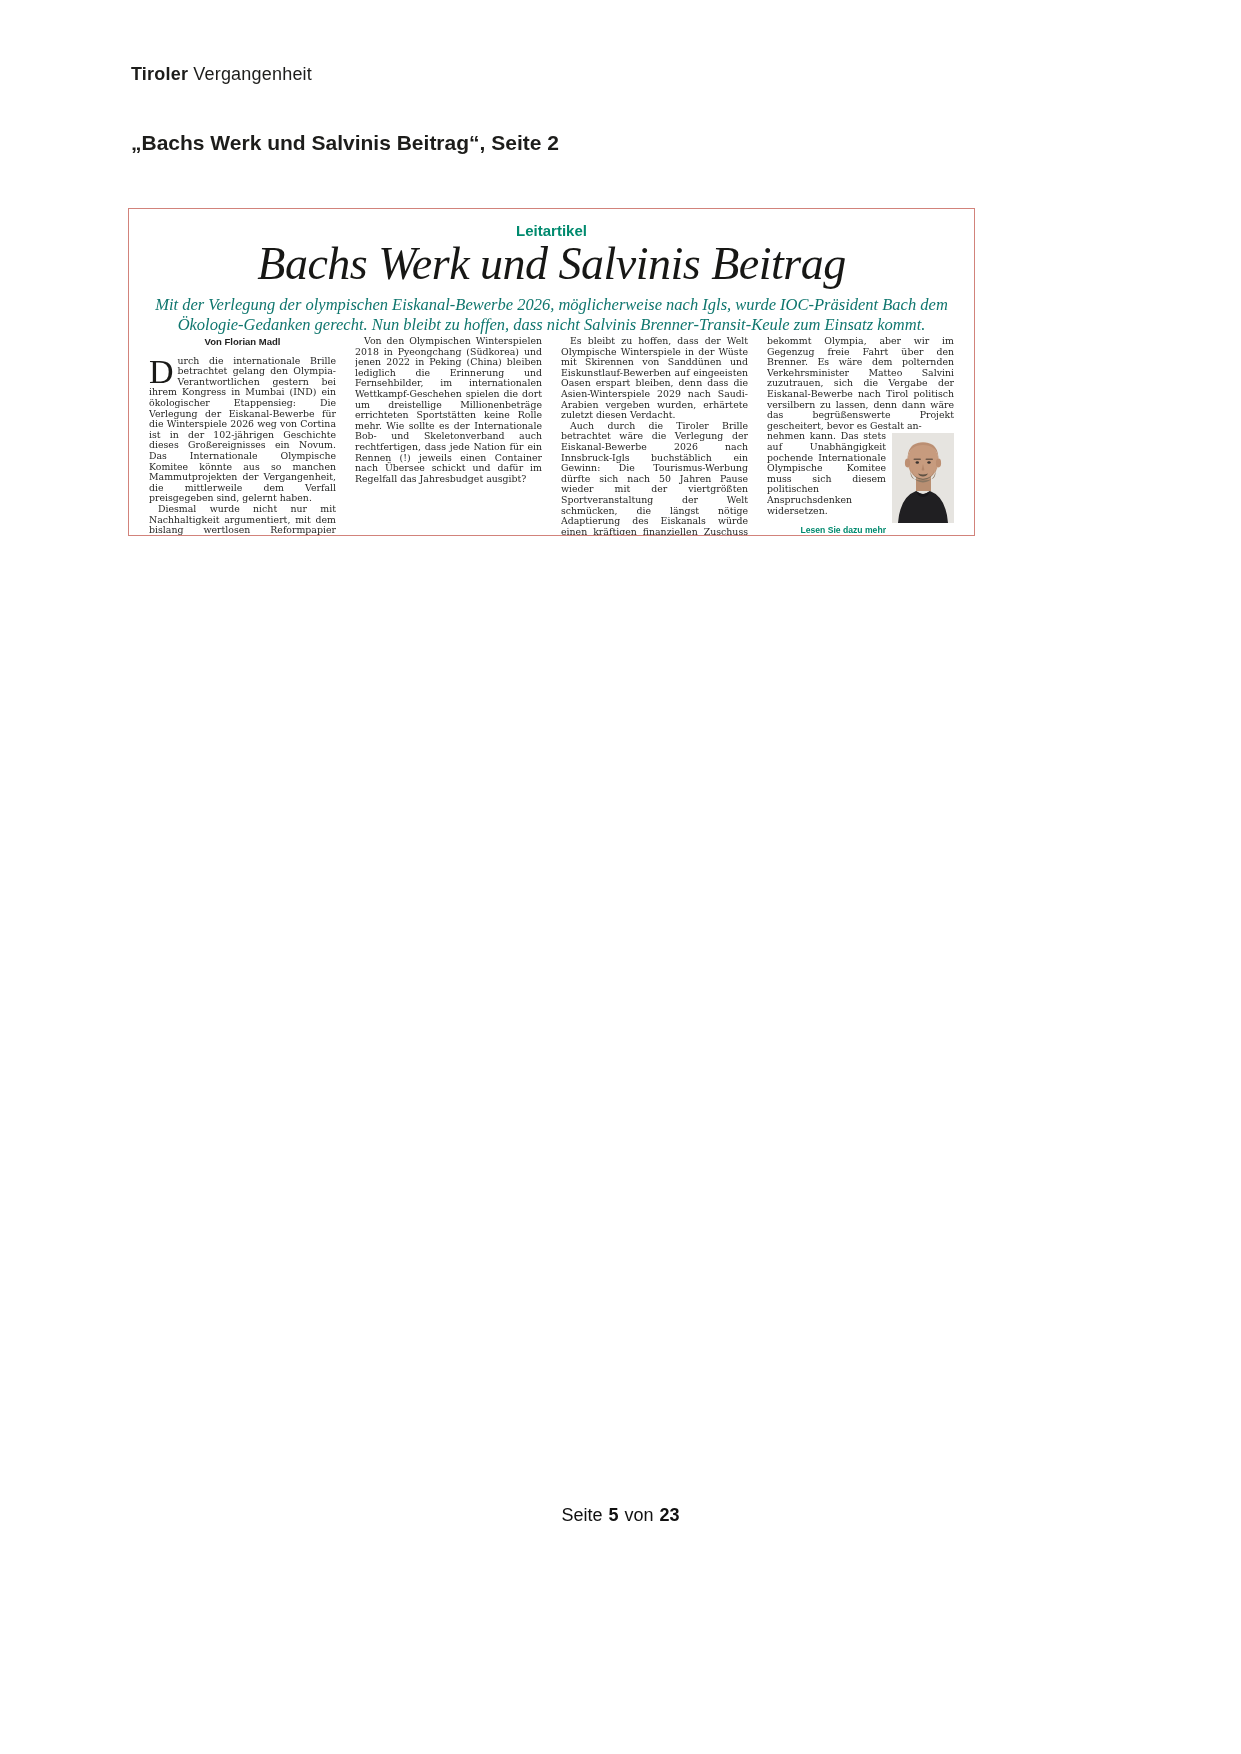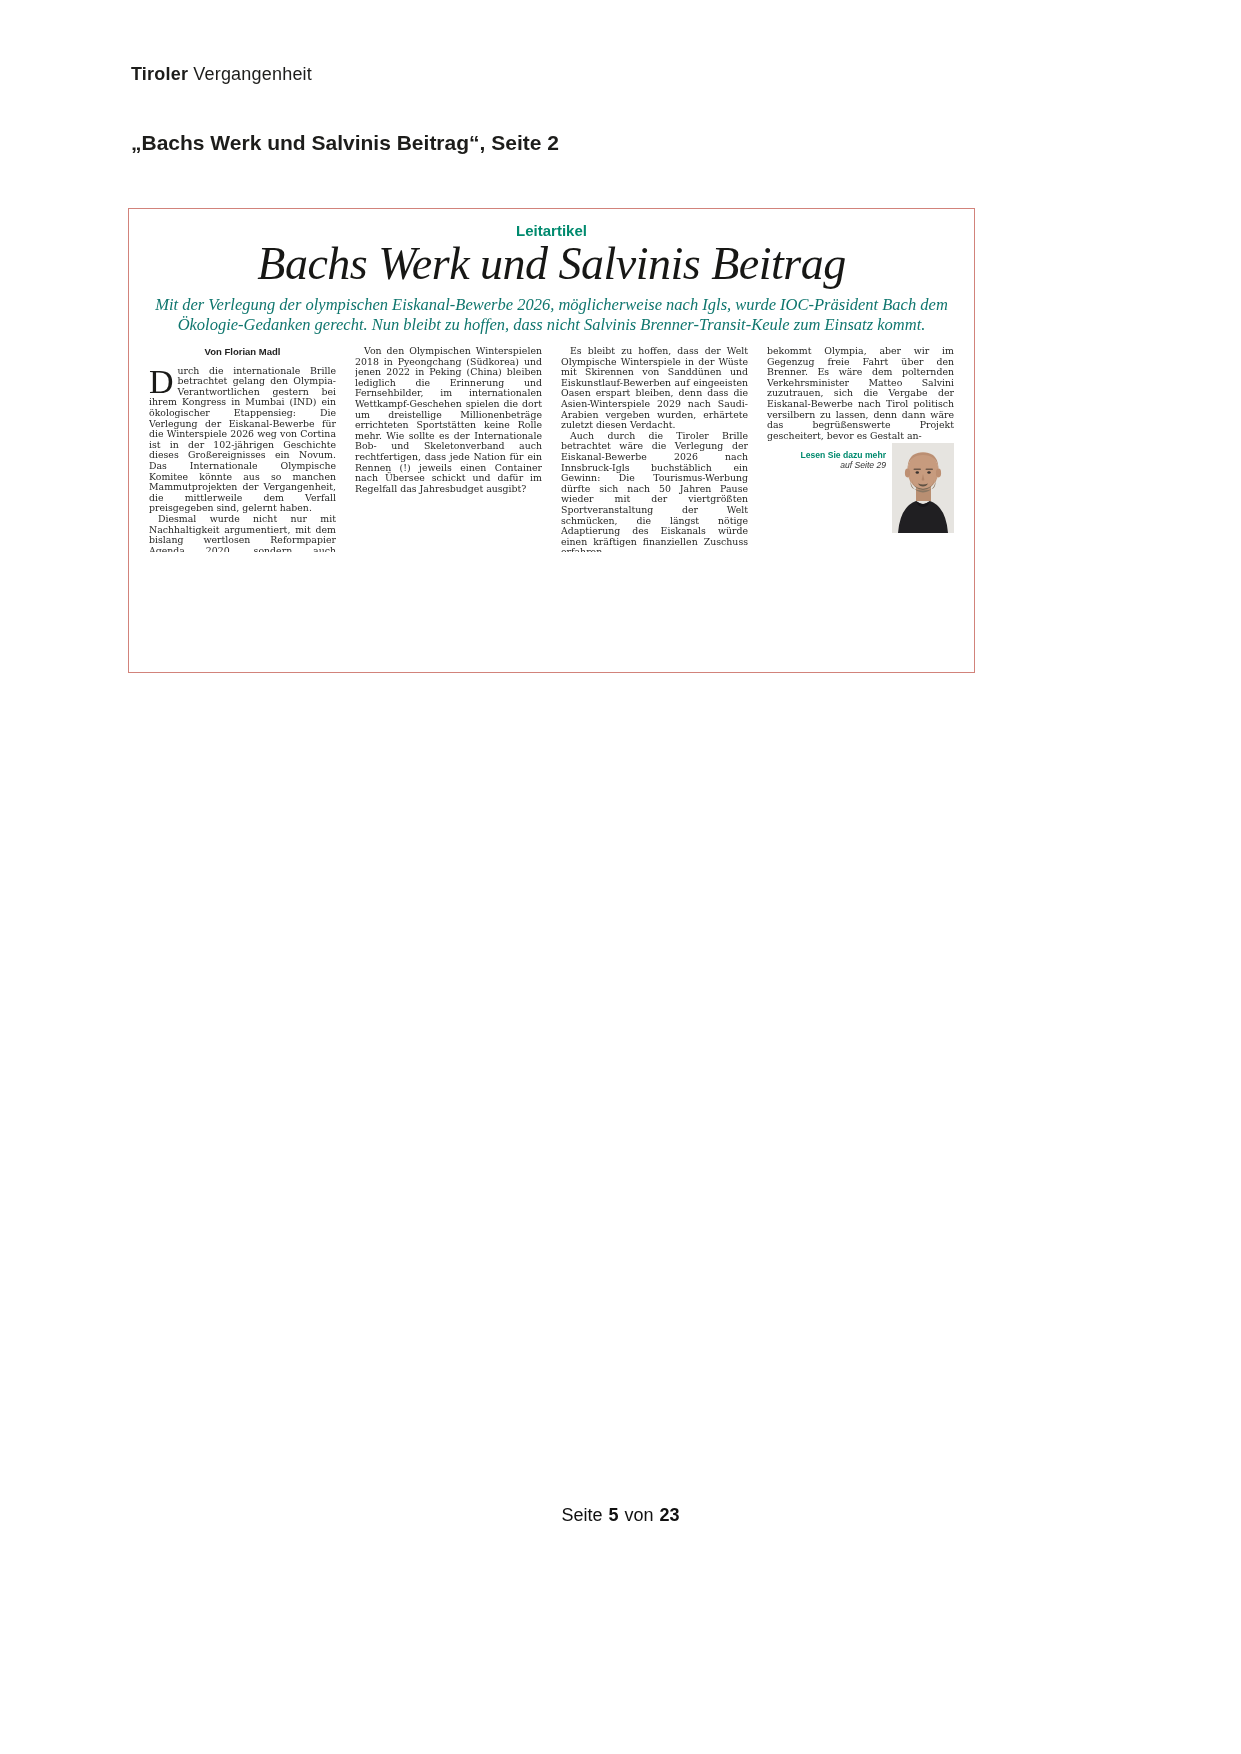--- a/index.html
+++ b/index.html
@@ -12,39 +12,39 @@
   body{
     width:1241px;height:1754px;background:#ffffff;position:relative;
     font-family:"Liberation Sans",sans-serif;color:var(--ink);
     -webkit-font-smoothing:antialiased;
   }
   .masthead{position:absolute;left:131px;top:64px;font-size:18px;letter-spacing:.2px;}
   .masthead .b{font-weight:bold;}
   .doc-title{position:absolute;left:131px;top:131px;font-size:21px;font-weight:bold;}
 
   .clipping{
-    position:absolute;left:128px;top:208px;width:847px;height:465px;
+    position:absolute;left:128px;top:208px;width:847px;height:328px;
     border:1px solid var(--border);box-sizing:border-box;background:#fff;
     padding:11px 20px 6px;overflow:hidden;
   }
   .kicker{
     text-align:center;color:var(--kicker);font-weight:bold;font-size:15px;
     margin:2px 0 1px;
   }
   .headline{
     text-align:center;font-family:"Liberation Serif",serif;font-style:italic;
     font-size:46px;line-height:1.04;font-weight:500;color:#171715;
     letter-spacing:-.5px;margin:1px 0 0;
   }
   .subhead{
     text-align:center;font-family:"Liberation Serif",serif;font-style:italic;
     font-size:16.5px;line-height:1.25;margin:7px auto 0;width:800px;color:#0f766e;
   }
   .cols{
-    display:flex;gap:19px;margin-top:10px;height:206px;
+    display:flex;gap:19px;margin-top:0;height:206px;
     font-family:"DejaVu Serif","Liberation Serif",serif;
     font-size:9.4px;line-height:10.6px;text-align:justify;color:#262624;
   }
   .col{flex:1 1 0;overflow:hidden;}
   .byline{
     text-align:center;font-family:"Liberation Sans",sans-serif;font-weight:bold;
     font-size:9.5px;margin:1px 0 8px;color:#222;
   }
   .p{margin:0;}
   .p.indent{text-indent:9px;}
@@ -95,20 +95,21 @@
     <div class="col">
       <p class="p indent">Es bleibt zu hoffen, dass der Welt Olympische Winterspiele in der Wüste mit Skirennen von Sanddünen und Eiskunstlauf-Bewerben auf eingeeisten Oasen erspart bleiben, denn dass die Asien-Winterspiele 2029 nach Saudi-Arabien vergeben wurden, erhärtete zuletzt diesen Verdacht.</p>
       <p class="p indent">Auch durch die Tiroler Brille betrachtet wäre die Verlegung der Eiskanal-Bewerbe 2026 nach Innsbruck-Igls buchstäblich ein Gewinn: Die Tourismus-Werbung dürfte sich nach 50 Jahren Pause wieder mit der viertgrößten Sportveranstaltung der Welt schmücken, die längst nötige Adaptierung des Eiskanals würde einen kräftigen finanziellen Zuschuss erfahren.</p>
       <p class="p indent">Nicht abschätzbar scheint, ob Italiens Regierung die „Transit-Karte“ spielt. Motto: Ihr</p>
     </div>
 
     <div class="col">
       <p class="p">bekommt Olympia, aber wir im Gegenzug freie Fahrt über den Brenner. Es wäre dem polternden Verkehrsminister Matteo Salvini zuzutrauen, sich die Vergabe der Eiskanal-Bewerbe nach Tirol politisch versilbern zu lassen, denn dann wäre das begrüßenswerte Projekt gescheitert, bevor es Gestalt an-</p>
       <div class="col4-bottom">
         <div class="col4-left">
+          <p class="p">nehmen kann. Das stets auf Unabhängigkeit pochende Internationale Olympische Komitee muss sich diesem politischen Anspruchsdenken widersetzen.</p>
           <div class="readmore">
             <div class="rm1">Lesen Sie dazu mehr</div>
             <div class="rm2">auf Seite 29</div>
           </div>
 
         </div>
         <div class="photo">
           <svg width="62" height="90" viewBox="0 0 62 90">
             <rect x="0" y="0" width="62" height="90" fill="#e6e4e0"></rect>
 

